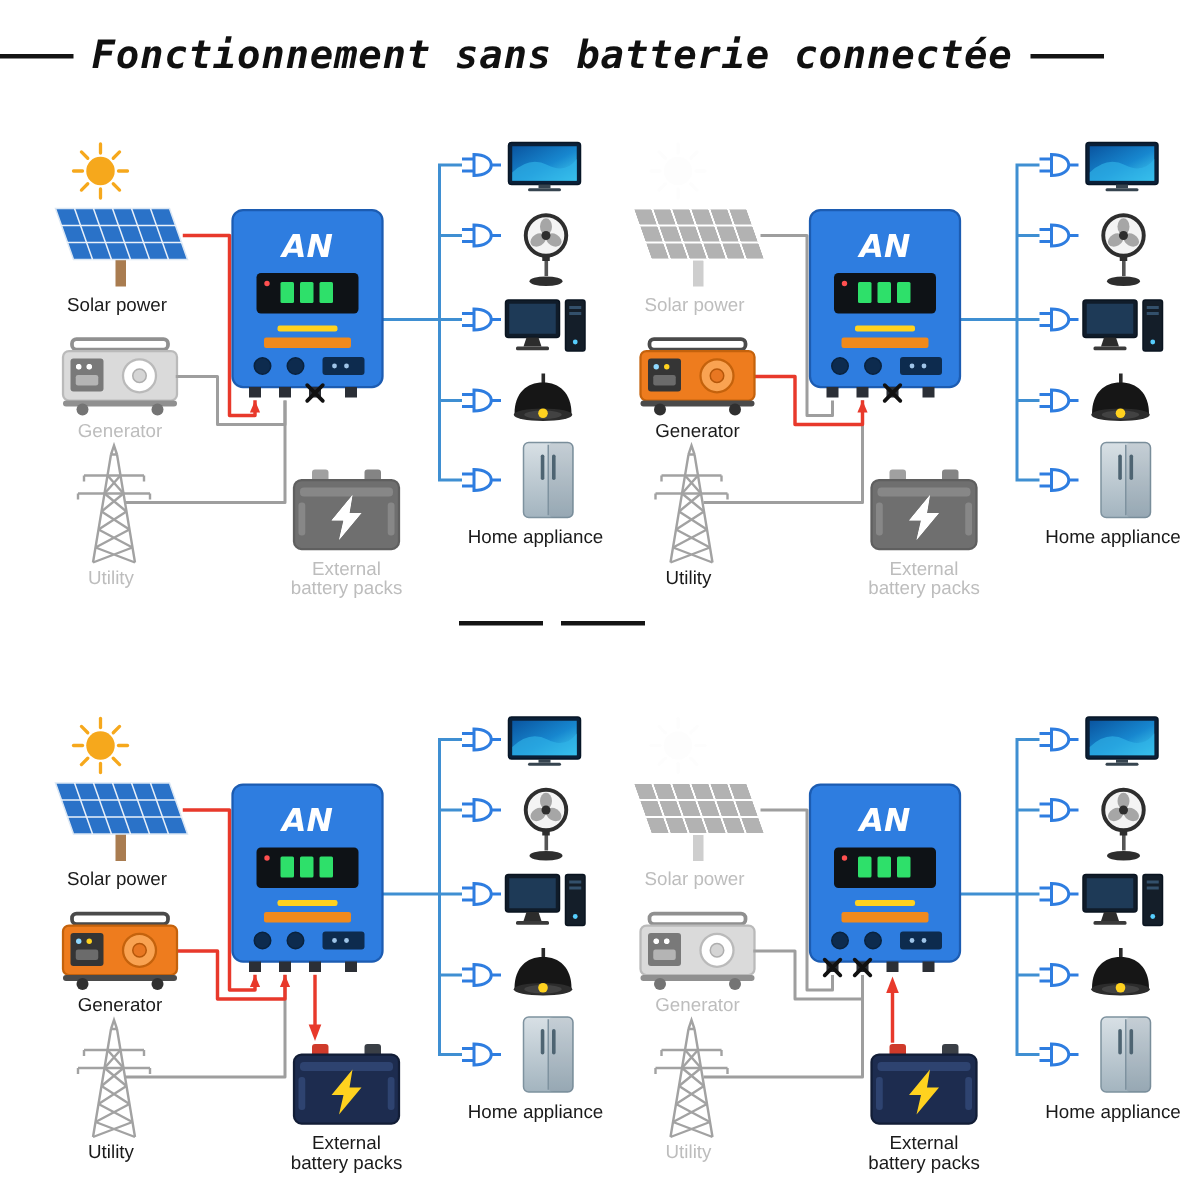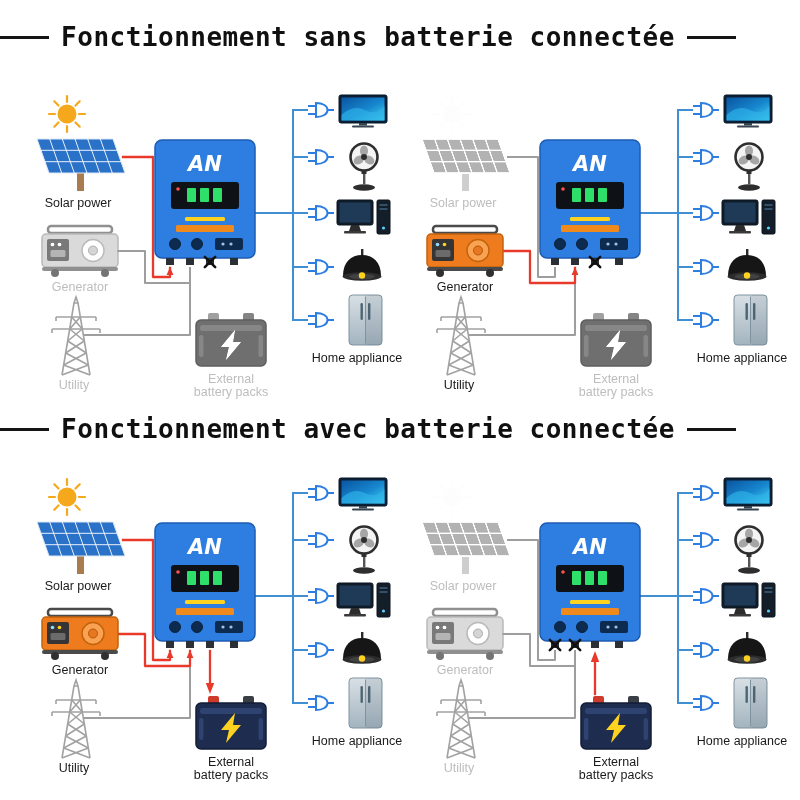--- a/index.html
+++ b/index.html
@@ -2,21 +2,21 @@
 <html><head>
 <meta charset="utf-8">
 <style>
   html,body{margin:0;padding:0}
   body{
     width:800px;height:800px;position:relative;background:#ffffff;
     font-family:"Liberation Sans", sans-serif;overflow:hidden;
   }
   .section-title{
     position:absolute;left:0;width:736px;display:flex;align-items:center;
-    justify-content:center;gap:12px;
+    justify-content:center;gap:12px;font-style:italic;
   }
   .rule{width:56px;height:3px;background:#141414}
   .section-title h1{
     margin:0;font-family:"DejaVu Sans Mono", monospace;font-size:26px;
     font-weight:700;color:#101010;white-space:nowrap;letter-spacing:0.5px;
   }
   svg.diagram{position:absolute;left:0;top:0;display:block}
   .lw{fill:none;stroke-linejoin:round;stroke-linecap:square}
   .wire{stroke:#3f8fd2;stroke-width:2}
   .red{stroke:#e8392b;stroke-width:2.3}
@@ -32,21 +32,20 @@
 <body>
 
 <div class="section-title" style="top:22px">
   <span class="rule"></span>
   <h1>Fonctionnement sans batterie connectée</h1>
   <span class="rule"></span>
 </div>
 
 <div class="section-title" style="top:414px">
   <span class="rule"></span>
-  <h1>Fonctionnement avec batterie connectée</h1>
   <span class="rule"></span>
 </div>
 
 <svg class="diagram" width="800" height="800" viewBox="0 0 800 800">
   <defs>
     <linearGradient id="tvgrad" x1="0" y1="0" x2="1" y2="1">
       <stop offset="0" stop-color="#0a55a0"></stop>
       <stop offset="0.55" stop-color="#1787cf"></stop>
       <stop offset="1" stop-color="#45d4f2"></stop>
     </linearGradient>

